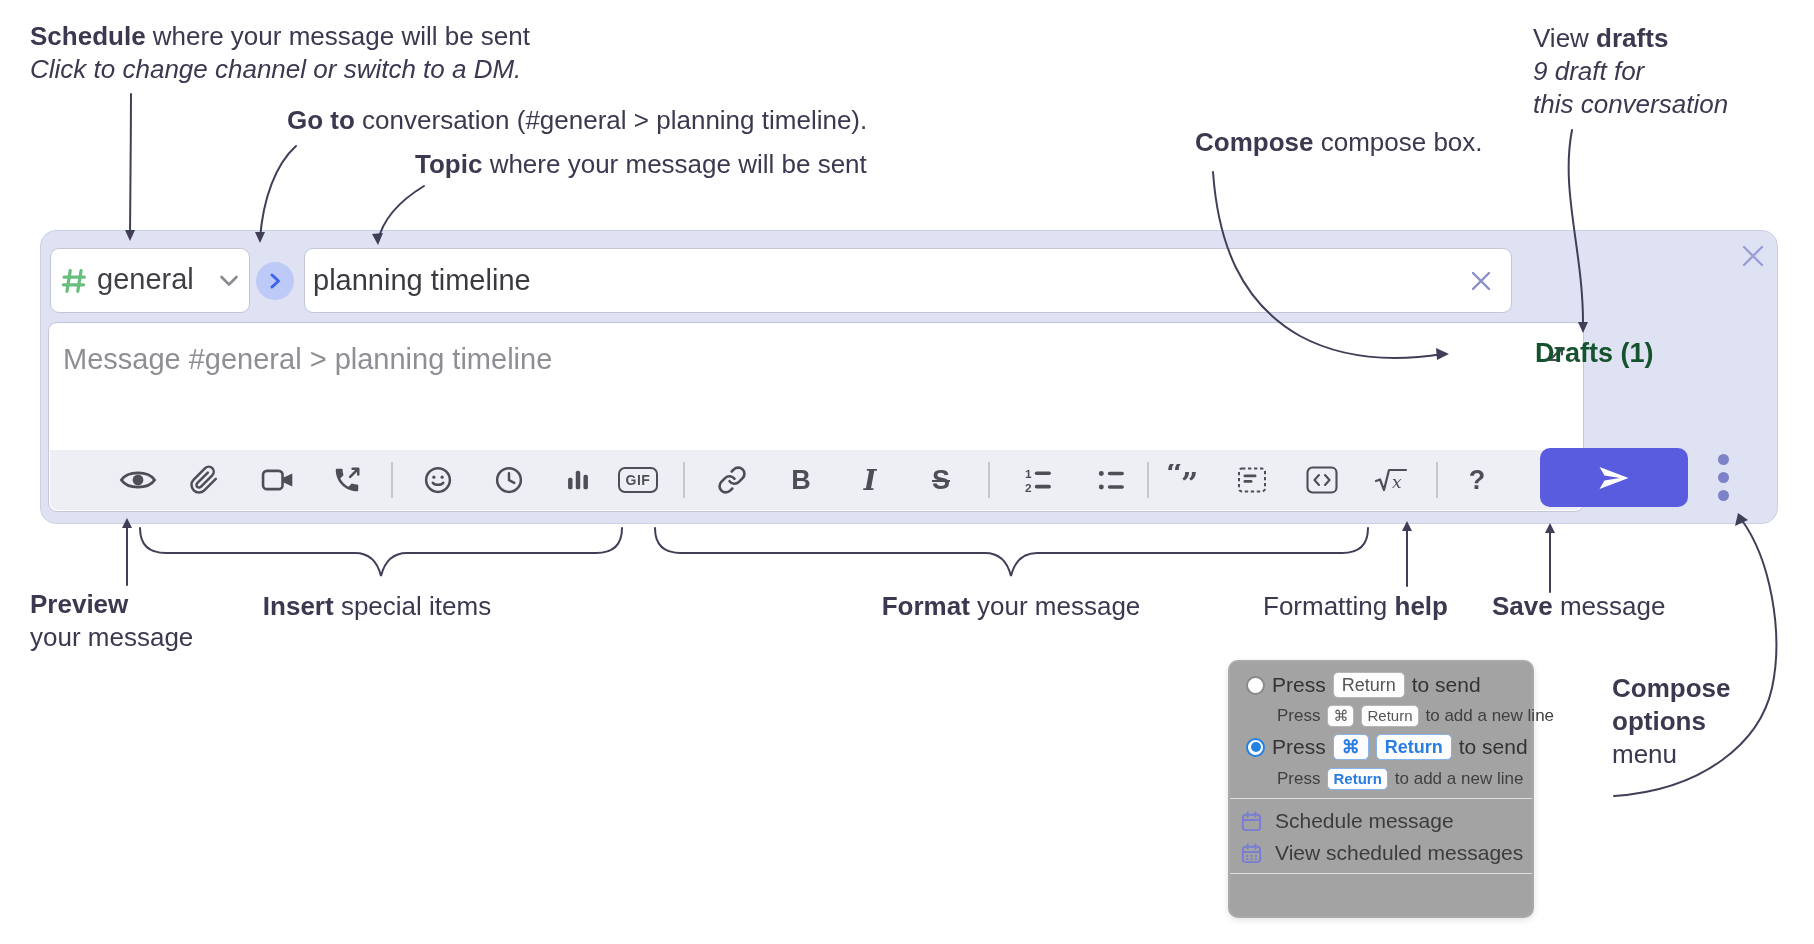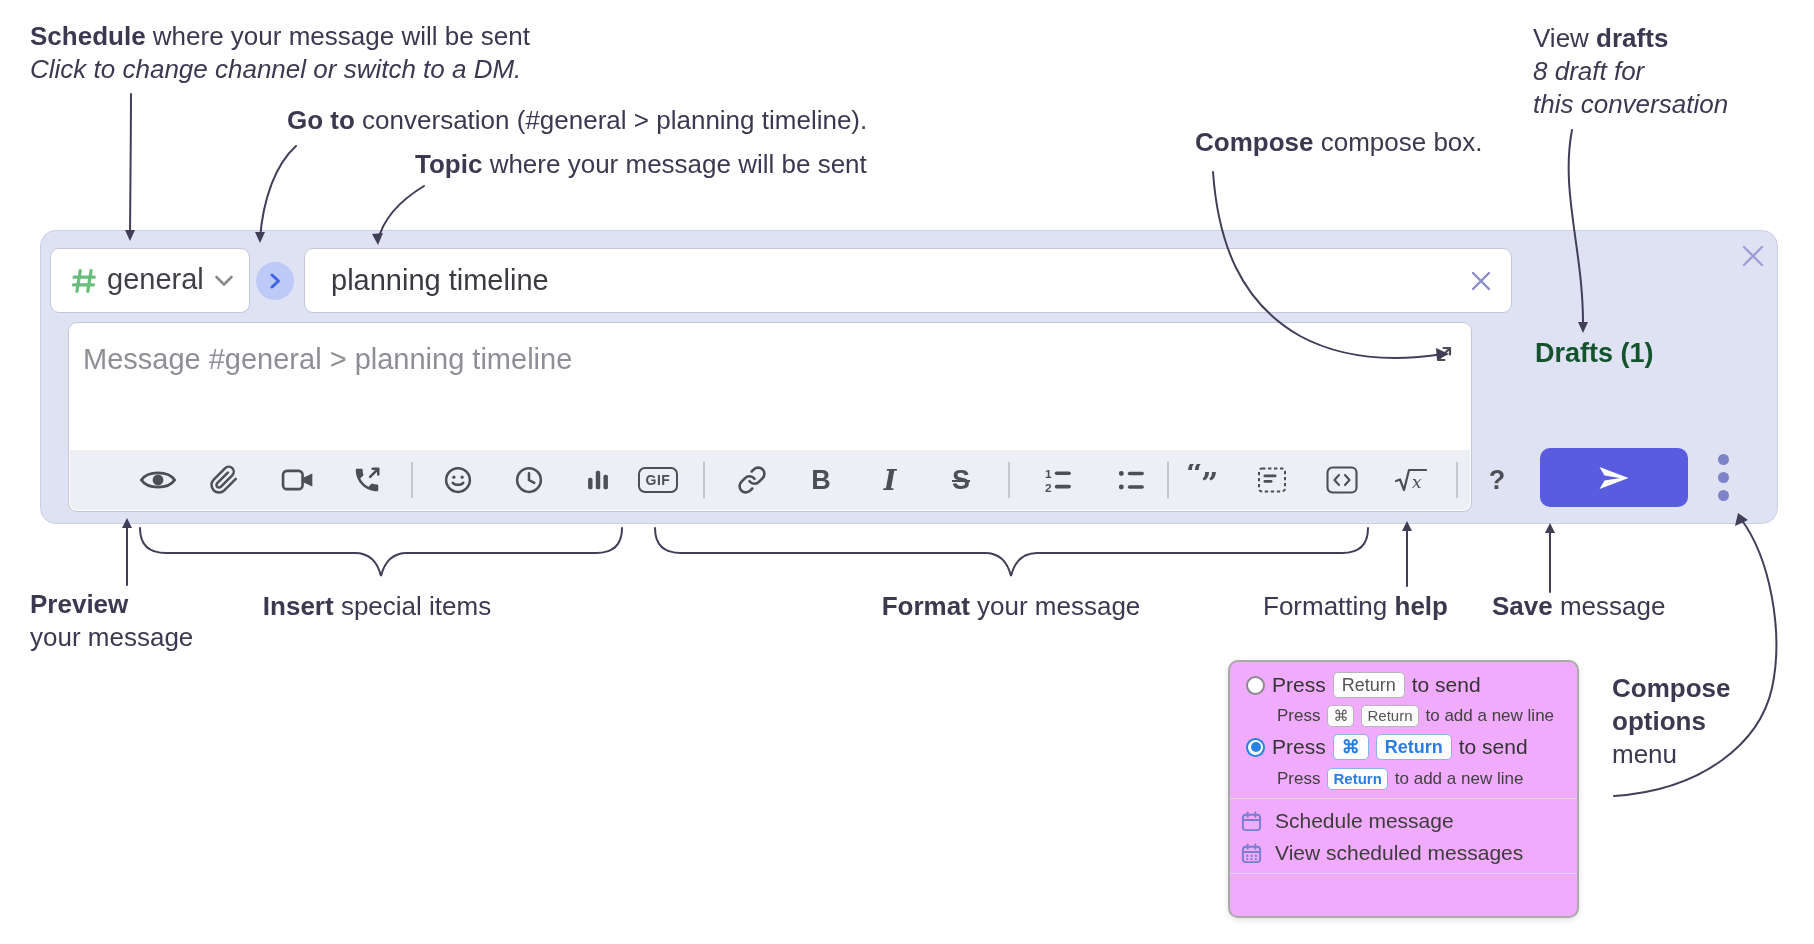--- a/index.html
+++ b/index.html
@@ -7,47 +7,47 @@
           font-family:"Liberation Sans",sans-serif;color:#3b3950;}
   .note{position:absolute;font-size:26px;line-height:33px;color:#3b3950;}
   .note b{font-weight:700;}
   .note .it{font-style:italic;}
   .centered{transform:translateX(-50%);white-space:nowrap;}
   
   #compose{position:absolute;left:40px;top:230px;width:1738px;height:294px;
            background:#dfe2f3;border:1px solid #ccd0e4;border-radius:16px;box-sizing:border-box;}
   .whitebox{position:absolute;background:#ffffff;border:1px solid #c3c6d8;border-radius:9px;box-sizing:border-box;}
   #channel-selector{left:50px;top:248px;width:200px;height:65px;cursor:pointer;
-    display:flex;align-items:center;padding:0 20px;box-sizing:border-box;}
+    display:flex;align-items:center;padding:0 10px;box-sizing:border-box;}
   #channel-selector .chname{font-size:29px;color:#3f3f46;margin:0 10px 2px 10px;flex:1;}
   #goto-btn{position:absolute;left:256px;top:262px;width:38px;height:38px;border-radius:50%;
     background:#bdc9f6;display:flex;align-items:center;justify-content:center;cursor:pointer;}
   #topic-input{left:304px;top:248px;width:1208px;height:65px;display:flex;align-items:center;
-    padding:0 16px 0 26px;box-sizing:border-box;}
+    padding:0 16px 0 8px;box-sizing:border-box;}
   #topic-input .tval{font-size:29px;color:#3a3a40;flex:1;}
-  #message-box{left:48px;top:322px;width:1404px;height:190px;margin-left:20px;}
+  #message-box{left:48px;top:322px;width:1536px;height:190px;}
   #placeholder{position:absolute;left:14px;top:20px;font-size:29px;color:#8e8e94;}
   #expand-btn{position:absolute;right:14px;top:18px;cursor:pointer;}
   #toolbar{position:absolute;left:1px;right:1px;bottom:1px;height:60px;background:#edeff4;
     border-radius:0 0 8px 8px;}
   .tbi{position:absolute;top:7px;width:46px;height:46px;display:flex;align-items:center;
     justify-content:center;cursor:pointer;color:#4e4e56;}
   .tbl{font-size:27px;font-weight:700;color:#4e4e56;}
   .tdiv{position:absolute;top:12px;width:2px;height:36px;background:#c6c6cd;}
   #gif-box{border:2px solid #4e4e56;border-radius:7px;padding:3px 6px;font-size:14px;
     font-weight:700;letter-spacing:.5px;color:#4e4e56;}
   #drafts-link{position:absolute;left:1535px;top:338px;font-size:27px;font-weight:600;
     color:#14532d;cursor:pointer;}
   #send-btn{position:absolute;left:1540px;top:448px;width:148px;height:59px;border-radius:10px;
     background:#5a5ce0;display:flex;align-items:center;justify-content:center;cursor:pointer;}
   #ellipsis-btn{position:absolute;left:1708px;top:452px;width:32px;height:56px;cursor:pointer;}
   #ellipsis-btn i{position:absolute;left:10px;width:11px;height:11px;border-radius:50%;background:#7e82c8;}
   #close-btn{position:absolute;left:1736px;top:239px;width:34px;height:34px;cursor:pointer;}
   
-  #popup{position:absolute;left:1228px;top:660px;width:351px;height:258px;background:#f0abfc;
+  #popup{position:absolute;left:1228px;top:660px;width:306px;height:258px;background:#a3a3a3;
     border:2px solid #a9a9a9;border-radius:10px;box-sizing:border-box;box-shadow:0 2px 6px rgba(0,0,0,.12);}
   .prow{position:absolute;display:flex;align-items:center;gap:7px;white-space:nowrap;}
   .ptxt{font-size:21px;color:#333;}
   .pstx{font-size:17px;color:#404040;}
   .key{display:inline-block;border:1px solid #b6b6b6;border-radius:5px;background:#fdfdfd;
     color:#565656;font-size:18px;line-height:24px;padding:0 8px;}
   .key.sm{font-size:15px;line-height:20px;padding:0 5px;}
   .key.blue{border-color:#85b3ec;color:#2a7de3;font-weight:600;}
   .radio{width:19px;height:19px;border:2px solid #8a8a8a;border-radius:50%;box-sizing:border-box;background:#fff;}
   .radio.on{border-color:#2382e2;position:relative;}
@@ -71,21 +71,21 @@
     <b>Go to</b><span> conversation (#general &gt; planning timeline).</span>
   </div>
   <div class="note" style="left:415px;top:148px;">
     <b>Topic</b><span> where your message will be sent</span>
   </div>
   <div class="note" style="left:1195px;top:126px;">
     <b>Compose</b><span> compose box.</span>
   </div>
   <div class="note" style="left:1533px;top:22px;">
     <span>View </span><b>drafts</b><br>
-    <span class="it">8 draft for</span><br>
+    <span class="it">9 draft for</span><br>
     <span class="it">this conversation</span>
   </div>
   <div class="note" style="left:30px;top:588px;">
     <b>Preview</b><br>
     <span>your message</span>
   </div>
   <div class="note centered" style="left:377px;top:590px;">
     <b>Insert</b><span> special items</span>
   </div>
   <div class="note centered" style="left:1011px;top:590px;">

